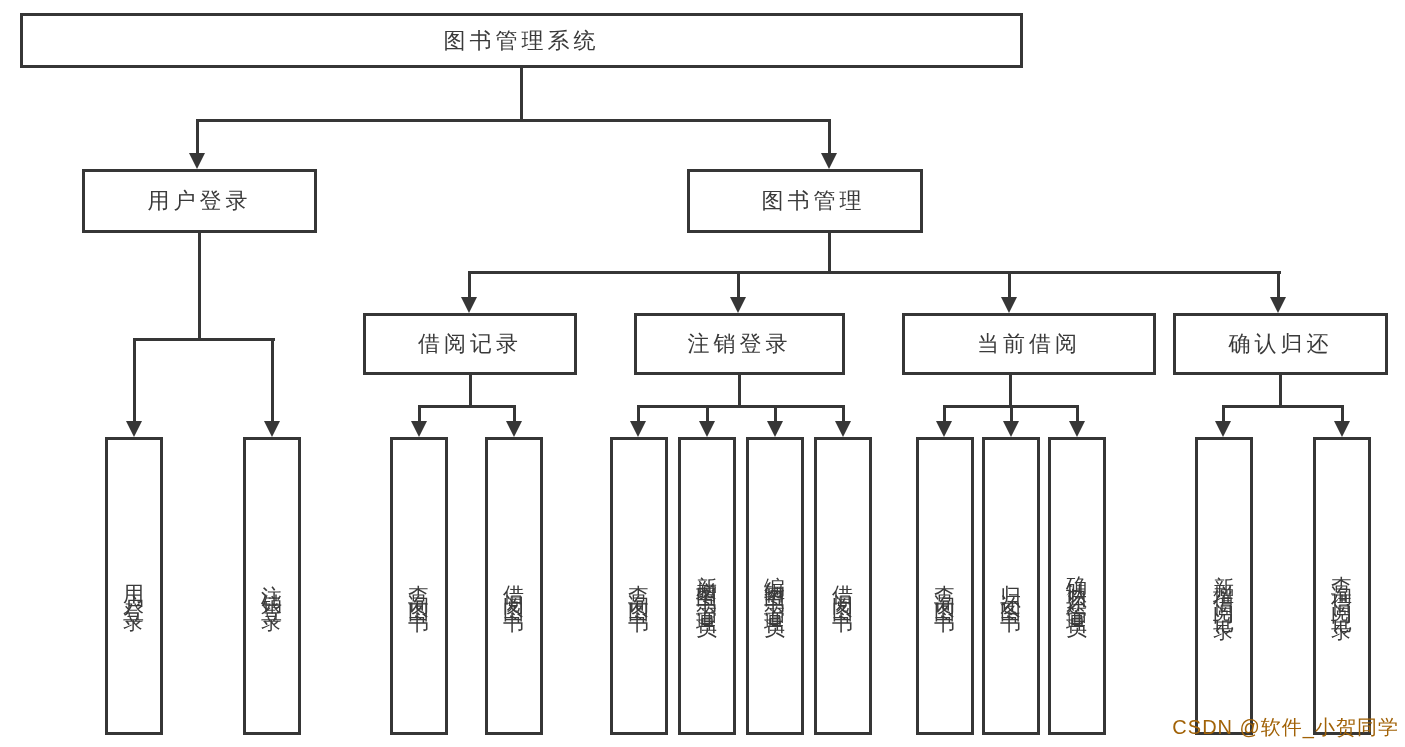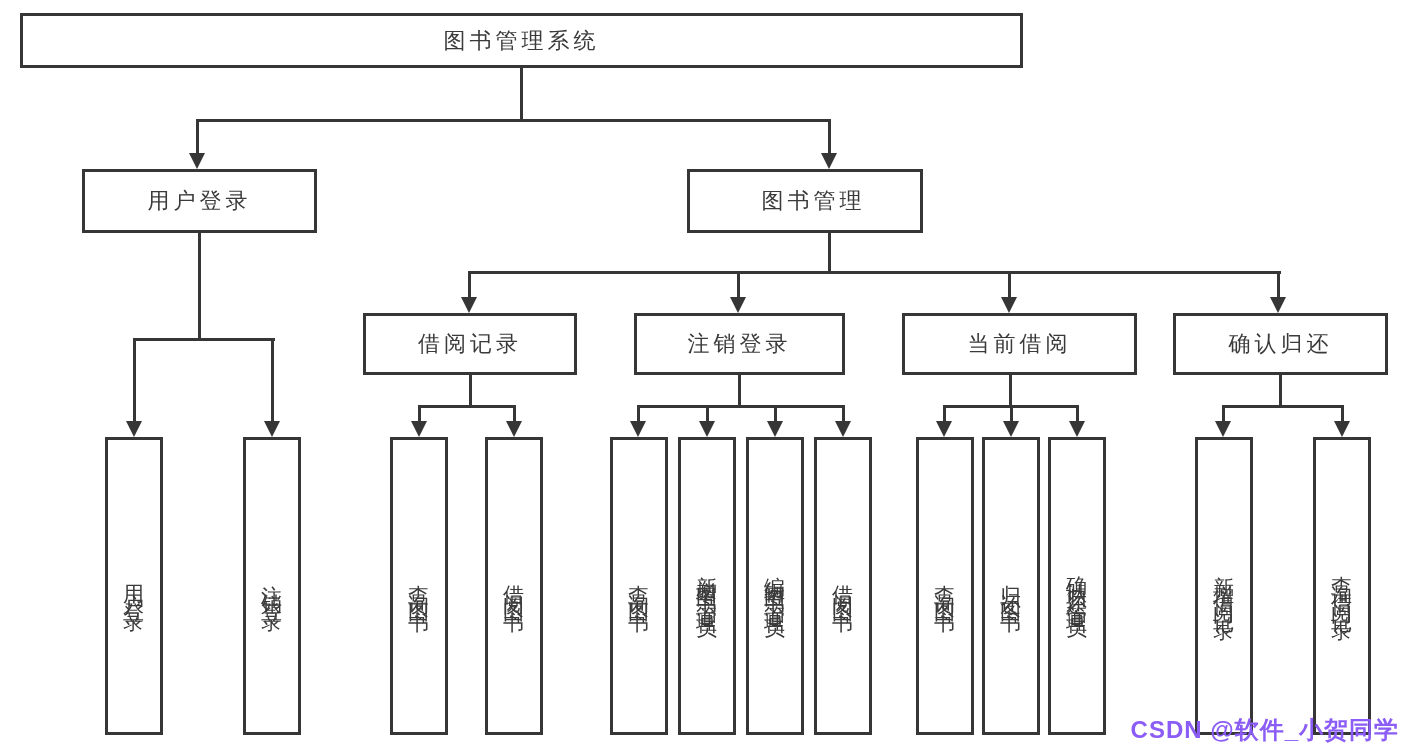--- a/index.html
+++ b/index.html
@@ -16,22 +16,22 @@
     writing-mode:vertical-rl;text-orientation:mixed;
     font-size:21px;letter-spacing:9px;color:#3a3a3a;line-height:1;
   }
   .line{position:absolute;background:#363636;}
   .arrowhead{
     position:absolute;width:0;height:0;
     border-left:8px solid transparent;border-right:8px solid transparent;
     border-top:16px solid #363636;
   }
   .watermark{
-    position:absolute;top:714px;right:6px;font-size:24px;color:#8b5cf6;
-    letter-spacing:1px;white-space:nowrap;font-weight:bold;
+    position:absolute;top:714px;right:6px;font-size:20px;color:#a16207;
+    letter-spacing:1px;white-space:nowrap;
   }
 </style>
 </head>
 <body>
 
 <div id="stage">
 
   <div class="box" style="left:20px;top:13px;width:1003px;height:55px;">
     <span class="hlabel">图书管理系统</span>
   </div>
@@ -67,21 +67,21 @@
   <div class="arrowhead" style="left:1001px;top:297px;"></div>
   <div class="line" style="left:1277px;top:271px;width:3px;height:28px;"></div>
   <div class="arrowhead" style="left:1270px;top:297px;"></div>
 
   <div class="box" style="left:363px;top:313px;width:214px;height:62px;">
     <span class="hlabel">借阅记录</span>
   </div>
   <div class="box" style="left:634px;top:313px;width:211px;height:62px;">
     <span class="hlabel">注销登录</span>
   </div>
-  <div class="box" style="left:902px;top:313px;width:235px;height:62px;">
+  <div class="box" style="left:902px;top:313px;width:254px;height:62px;">
     <span class="hlabel">当前借阅</span>
   </div>
   <div class="box" style="left:1173px;top:313px;width:215px;height:62px;">
     <span class="hlabel">确认归还</span>
   </div>
 
   <div class="line" style="left:469px;top:375px;width:3px;height:33px;"></div>
   <div class="line" style="left:738px;top:375px;width:3px;height:33px;"></div>
   <div class="line" style="left:1009px;top:375px;width:3px;height:33px;"></div>
   <div class="line" style="left:1279px;top:375px;width:3px;height:33px;"></div>

